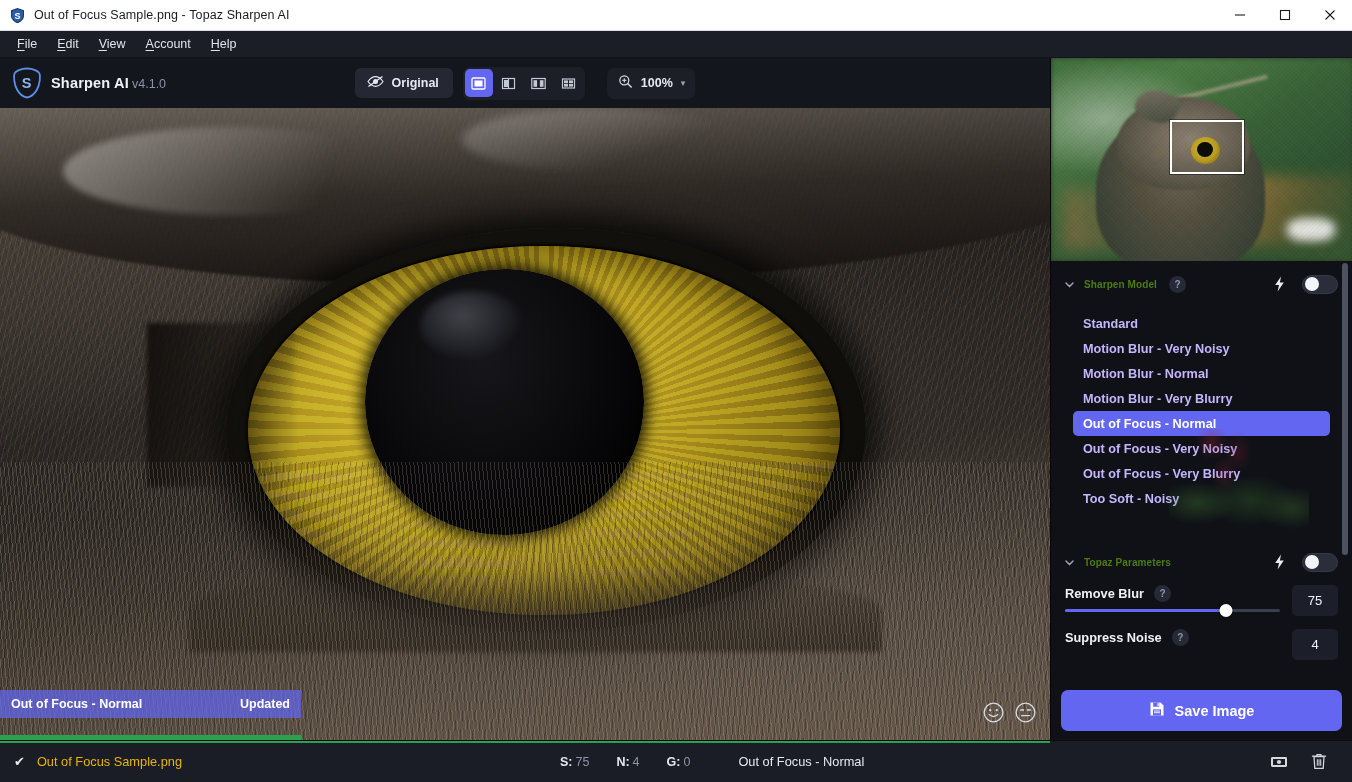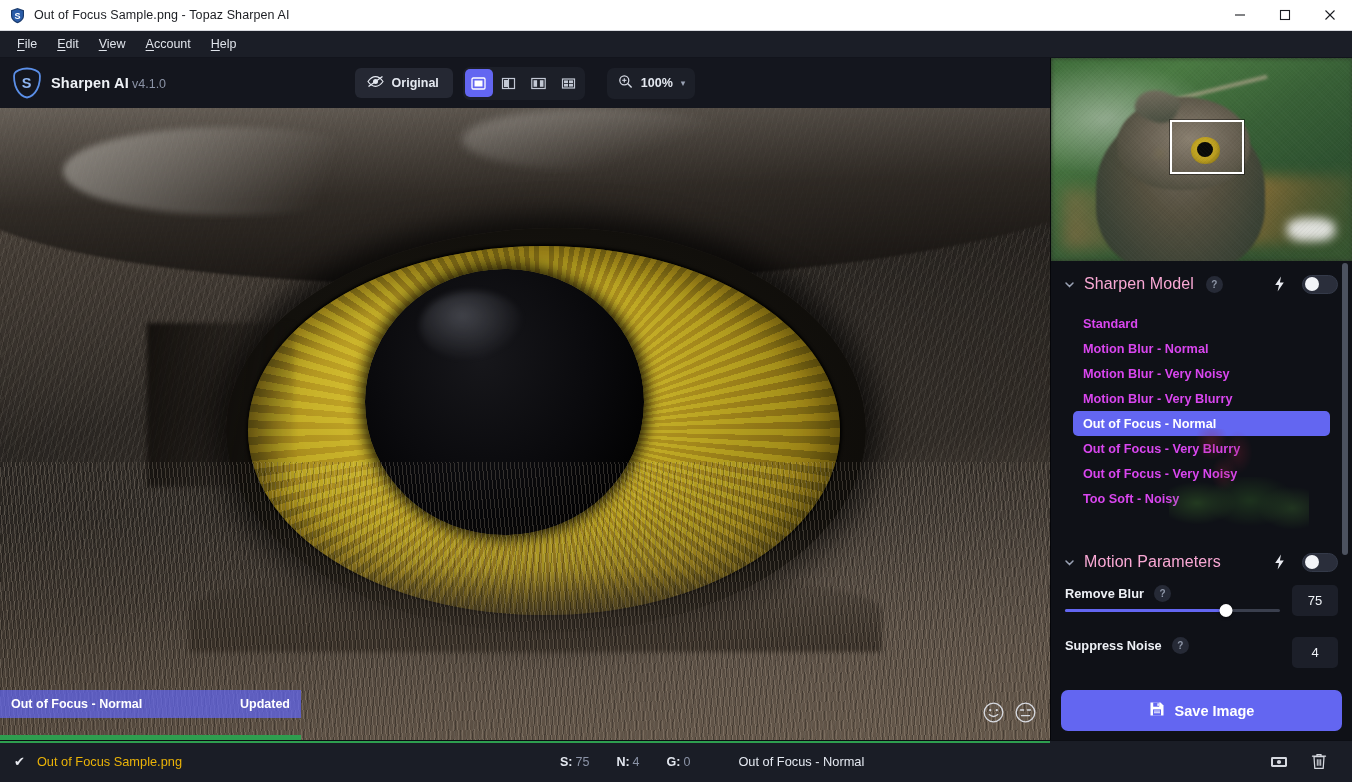--- a/index.html
+++ b/index.html
@@ -245,41 +245,41 @@
     border:2px solid #ffffff; box-shadow:0 0 0 1px rgba(0,0,0,.4);
   }
 
   .panel-scroll { flex:1; overflow:hidden; position:relative; min-height:0; }
   .panel-inner { padding:0; }
 
   .sec-header {
     display:flex; align-items:center; height:46px; padding:0 14px 0 12px; gap:8px;
   }
   .sec-chevron { color:#9aa2b4; display:flex; align-items:center; cursor:pointer; }
-  .sec-title { font-size:16px; color:#f9a8d4; font-weight:normal; letter-spacing:.1px; }
+  .sec-title { font-size:10px; color:#4d7c0f; font-weight:bold; letter-spacing:.1px; }
   .help-dot {
     width:17px; height:17px; border-radius:50%; background:#262a36; color:#8f97a8;
     font-size:10px; display:flex; align-items:center; justify-content:center;
     margin-left:4px; cursor:pointer; font-weight:bold;
   }
   .sec-spacer { flex:1; }
   .bolt { color:#e8eaf0; display:flex; align-items:center; margin-right:8px; }
   .toggle {
     width:36px; height:19px; border-radius:10px; background:#2a2e3b; position:relative; cursor:pointer;
     border:1px solid #343a49;
   }
   .toggle .knob {
     position:absolute; left:2px; top:1.5px; width:14px; height:14px; border-radius:50%;
     background:#f2f4f8;
   }
 
   .model-list { padding:4px 0 10px 0; position:relative; }
   .model-item {
     height:25px; display:flex; align-items:center; margin:0 22px 0 22px;
-    padding:0 10px; border-radius:5px; font-size:12.7px; color:#d946ef;
+    padding:0 10px; border-radius:5px; font-size:12.7px; color:#c4b5fd;
     cursor:pointer; font-weight:bold;
   }
   .model-item.selected { background:#6366f1; color:#ffffff; }
 
   .watermark {
     position:absolute; left:88px; top:118px; width:190px; height:120px;
     pointer-events:none; opacity:.40;
   }
   .wm-green {
     position:absolute; left:30px; top:52px; width:140px; height:52px;
@@ -289,21 +289,21 @@
       radial-gradient(ellipse 35% 60% at 88% 60%, rgba(75,135,55,.75), rgba(0,0,0,0) 70%);
   }
   .wm-red {
     position:absolute; left:48px; top:4px; width:82px; height:62px;
     background:
       radial-gradient(ellipse 30% 45% at 30% 20%, rgba(150,35,55,.85), rgba(0,0,0,0) 68%),
       radial-gradient(ellipse 26% 50% at 62% 38%, rgba(130,30,50,.7), rgba(0,0,0,0) 70%),
       radial-gradient(ellipse 22% 40% at 45% 72%, rgba(160,40,60,.6), rgba(0,0,0,0) 72%);
   }
 
-  .param-row { padding:0 14px 0 14px; margin-bottom:10px; }
+  .param-row { padding:0 14px 0 14px; margin-bottom:2px; }
   .param-head { display:flex; align-items:center; gap:6px; margin-bottom:7px; }
   .param-label { font-size:12.8px; color:#eef1f6; font-weight:bold; }
   .param-body { display:flex; align-items:flex-start; gap:12px; }
   .slider-col { flex:1; padding-top:0; }
   .slider-track {
     position:relative; height:3px; background:#3a3f4d; border-radius:2px; margin-top:4px;
     cursor:pointer;
   }
   .slider-fill { position:absolute; left:0; top:0; height:3px; background:#6366f1; border-radius:2px; }
   .slider-knob {
@@ -548,43 +548,43 @@
                 <path d="M8 0.5 L2.2 9 H6 L4.6 15.5 L10.8 6.6 H6.9 Z" fill="#e8eaf0"></path>
               </svg>
             </span>
             <span class="toggle">
                 <span class="knob"></span>
               </span>
           </div>
 
           <div class="model-list">
             <div class="model-item">Standard</div>
+            <div class="model-item">Motion Blur - Very Noisy</div>
             <div class="model-item">Motion Blur - Normal</div>
-            <div class="model-item">Motion Blur - Very Noisy</div>
             <div class="model-item">Motion Blur - Very Blurry</div>
             <div class="model-item selected">Out of Focus - Normal</div>
+            <div class="model-item">Out of Focus - Very Noisy</div>
             <div class="model-item">Out of Focus - Very Blurry</div>
-            <div class="model-item">Out of Focus - Very Noisy</div>
             <div class="model-item">Too Soft - Noisy</div>
 
             <div class="watermark">
               <div class="wm-red"></div>
               <div class="wm-green"></div>
             </div>
           </div>
 
           <div style="height:18px"></div>
 
           <div class="sec-header">
             <span class="sec-chevron">
               <svg width="13" height="13" viewBox="0 0 13 13">
                 <path d="M3 5 L6.5 8.6 L10 5" fill="none" stroke="#9aa2b4" stroke-width="1.5" stroke-linecap="round" stroke-linejoin="round"></path>
               </svg>
             </span>
-            <span class="sec-title">Motion Parameters</span>
+            <span class="sec-title">Topaz Parameters</span>
             <span class="sec-spacer"></span>
             <span class="bolt">
               <svg width="13" height="16" viewBox="0 0 13 16">
                 <path d="M8 0.5 L2.2 9 H6 L4.6 15.5 L10.8 6.6 H6.9 Z" fill="#e8eaf0"></path>
               </svg>
             </span>
             <span class="toggle">
                 <span class="knob"></span>
               </span>
           </div>

